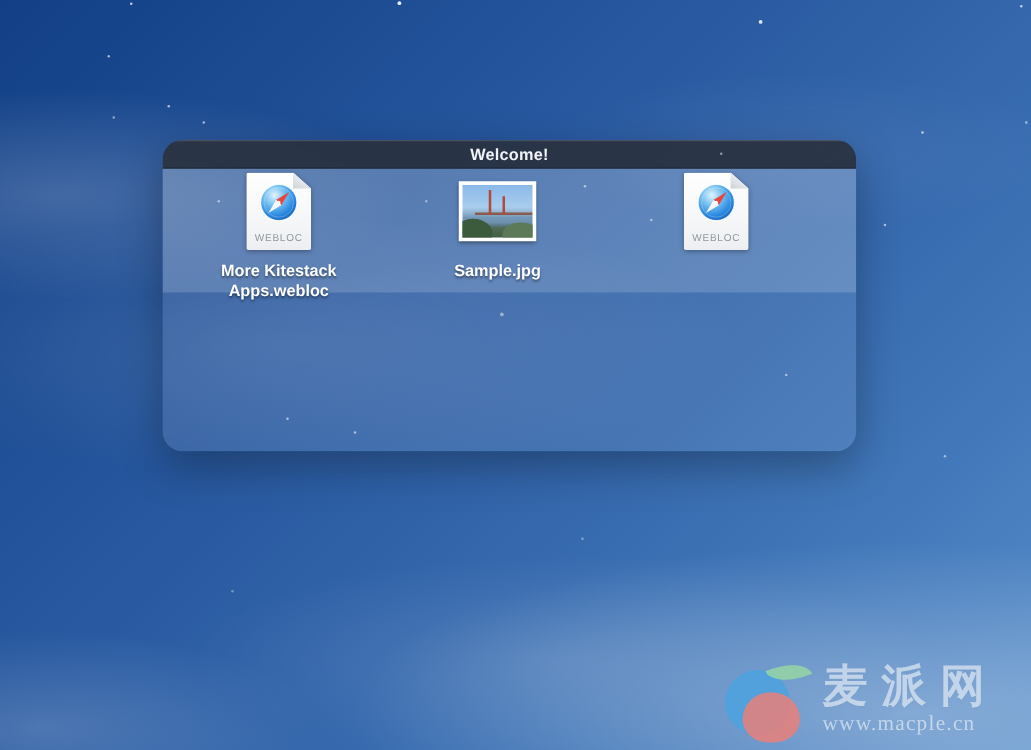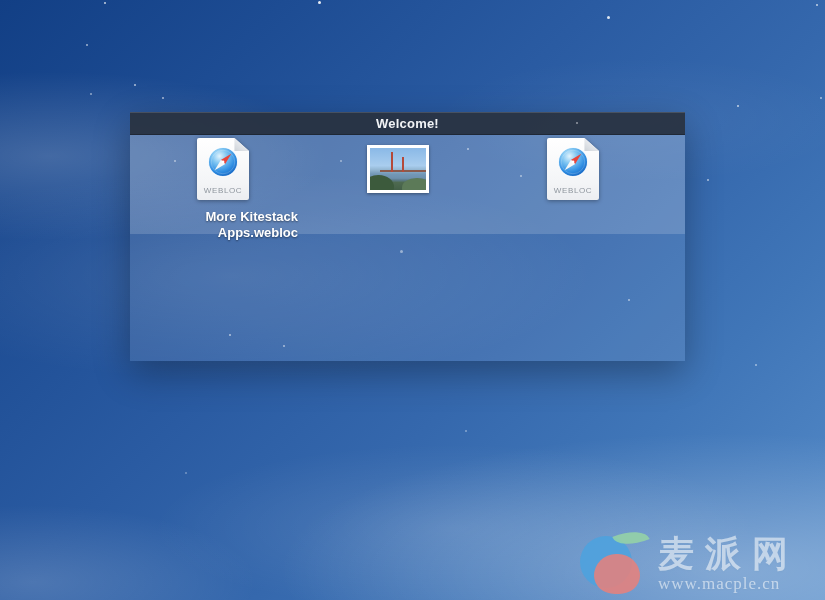--- a/index.html
+++ b/index.html
@@ -26,21 +26,21 @@
       576px 122px 0 0 rgba(255,255,255,.5), 467px 148px 0 0 rgba(255,255,255,.55),
       340px 160px 0 0 rgba(255,255,255,.45), 174px 160px 0 0 rgba(255,255,255,.5),
       520px 175px 0 0 rgba(255,255,255,.5), 707px 179px 0 0 rgba(255,255,255,.6),
       628px 299px 0 0 rgba(255,255,255,.55), 229px 334px 0 0 rgba(255,255,255,.6),
       283px 345px 0 0 rgba(255,255,255,.55), 755px 364px 0 0 rgba(255,255,255,.5),
       465px 430px 0 0 rgba(255,255,255,.4), 185px 472px 0 0 rgba(255,255,255,.35);}
   .stars-big{position:absolute;top:0;left:0;width:3px;height:3px;border-radius:50%;background:transparent;pointer-events:none;
     box-shadow:318px 1px 0 0 rgba(255,255,255,.9), 607px 16px 0 0 rgba(255,255,255,.85), 400px 250px 0 0 rgba(255,255,255,.45);}
 
   
-  .window{position:absolute;left:130px;top:112px;width:555px;height:249px;border-radius:0;overflow:hidden;
+  .window{position:absolute;left:130px;top:112px;width:555px;height:249px;border-radius:16px;overflow:hidden;
     box-shadow:0 12px 34px rgba(0,0,0,0.30);}
   .titlebar{position:absolute;top:0;left:0;right:0;height:23px;background:rgba(41,49,61,0.90);
     box-shadow:inset 0 1px 0 rgba(255,255,255,0.14), inset 0 -1px 0 rgba(0,0,0,0.25);
     display:flex;align-items:center;justify-content:center;}
   .titlebar .title{font-size:13px;font-weight:700;color:#f1f3f6;letter-spacing:0.2px;}
   .content{position:absolute;top:23px;left:0;right:0;bottom:0;background:rgba(255,255,255,0.09);}
   .band-top{position:absolute;top:0;left:0;right:0;height:99px;background:rgba(255,255,255,0.16);}
 
   .file-item{position:absolute;top:2px;width:150px;display:flex;flex-direction:column;align-items:center;cursor:default;}
   .item-1{left:18px;} .item-2{left:193px;} .item-3{left:368px;}
@@ -61,25 +61,25 @@
   .photo-icon{position:relative;width:56px;height:42px;background:#fff;padding:3px;
     box-shadow:0 1px 3px rgba(0,0,0,0.4);}
   .photo-inner{position:relative;width:100%;height:100%;overflow:hidden;
     background:linear-gradient(180deg,#8ab9e7 0%,#a9cdee 42%,#93b6d2 52%,#7398b7 62%,#6d90ad 72%,#5d7c8f 76%,#4e6a50 82%,#435f47 100%);}
   .tower1{position:absolute;left:37%;top:10%;width:2px;height:48%;background:#b4493a;}
   .tower2{position:absolute;left:58%;top:22%;width:2px;height:34%;background:#b4493a;}
   .deck{position:absolute;left:18%;top:53%;width:82%;height:2px;background:#8a5a4c;}
   .bush{position:absolute;left:-12%;bottom:-22%;width:55%;height:58%;border-radius:50%;background:#3c5a3c;}
   .hill{position:absolute;right:-10%;bottom:-18%;width:52%;height:46%;border-radius:50%;background:#5c7a58;}
 
-  .file-label{margin-top:8px;font-size:13px;font-weight:700;line-height:16px;color:#ffffff;text-align:right;
+  .file-label{margin-top:8px;font-size:13px;font-weight:700;line-height:16px;color:#ffffff;text-align:center;
     text-shadow:0 1px 2px rgba(0,0,0,0.45);width:150px;}
 
   
-  .watermark{position:absolute;right:26px;bottom:6px;display:flex;align-items:flex-end;gap:8px;pointer-events:none;margin-top:12px;}
+  .watermark{position:absolute;right:26px;bottom:6px;display:flex;align-items:flex-start;gap:8px;pointer-events:none;margin-top:12px;}
   .wm-logo{position:relative;width:72px;height:64px;}
   .wm-circle{position:absolute;left:2px;top:6px;width:52px;height:52px;border-radius:50%;background:rgba(74,162,224,0.80);}
   .wm-apple{position:absolute;left:16px;top:24px;width:46px;height:40px;background:rgba(233,128,122,0.85);
     border-radius:48% 48% 46% 46% / 55% 55% 46% 46%;}
   .wm-leaf{position:absolute;left:36px;top:0px;width:34px;height:16px;background:rgba(152,216,162,0.80);
     border-radius:0 100% 0 100%;transform:rotate(-22deg);}
   .wm-name{font-size:36px;font-weight:700;color:rgba(255,255,255,0.55);letter-spacing:11px;line-height:1.05;
     text-shadow:0 1px 1px rgba(120,160,200,0.35);}
   .wm-url{font-family:"Liberation Serif",serif;font-size:17px;color:rgba(255,255,255,0.55);letter-spacing:1px;margin-top:1px;
     text-shadow:0 1px 1px rgba(120,160,200,0.35);}
@@ -133,20 +133,21 @@
           <div class="photo-icon">
             <div class="photo-inner">
               <div class="deck"></div>
               <div class="tower1"></div>
               <div class="tower2"></div>
               <div class="hill"></div>
               <div class="bush"></div>
             </div>
           </div>
         </div>
+        <div class="file-label">Sample.jpg</div>
       </div>
 
       <div class="file-item item-3">
         <div class="icon-slot">
           <div class="webloc-icon">
             <div class="page"></div>
             <div class="fold"></div>
             <svg class="compass" width="32" height="32" viewBox="0 0 34 34">
               <circle cx="17" cy="17" r="15.5" fill="url(#compassGrad)" stroke="rgba(255,255,255,0.85)" stroke-width="1.2"></circle>
               <circle cx="17" cy="17" r="12.5" fill="none" stroke="rgba(255,255,255,0.25)" stroke-width="0.8"></circle>

